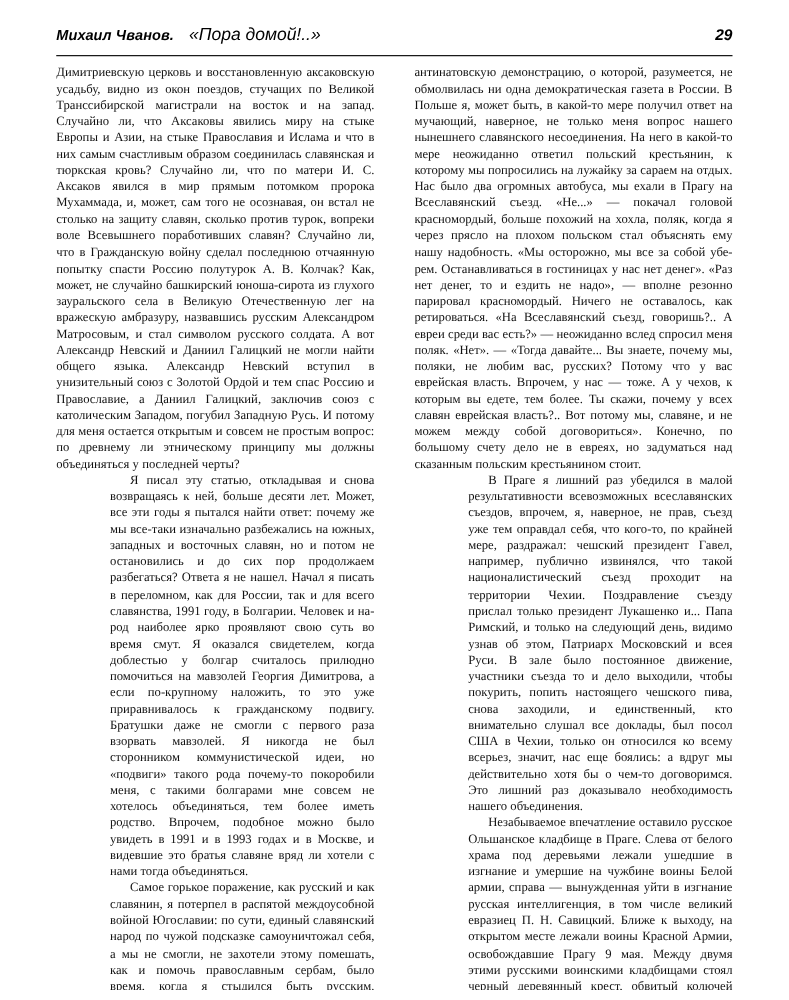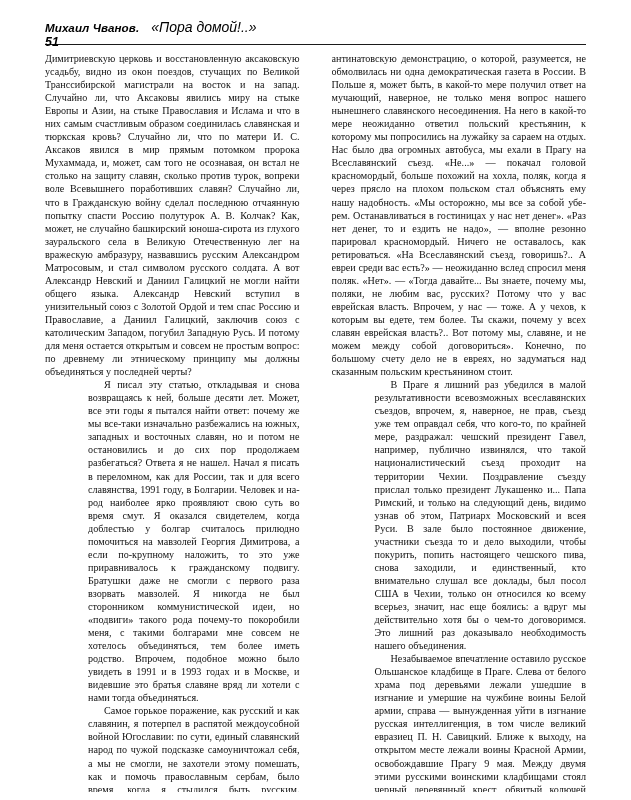--- a/index.html
+++ b/index.html
@@ -28,21 +28,20 @@
     position: absolute;
     left: 45px;
     top: 19px;
     width: 541px;
     height: 22px;
     display: flex;
     align-items: baseline;
     justify-content: space-between;
     border-bottom: 1.4px solid #1a1a1a;
     padding-bottom: 3px;
-    flex-direction: column;
   }
   .rh-left {
     display: flex;
     align-items: baseline;
     white-space: nowrap;
   }
   .rh-author {
     font-family: "Liberation Sans", "DejaVu Sans", sans-serif;
     font-weight: bold;
     font-style: italic;
@@ -102,21 +101,21 @@
 </head>
 <body>
 
 <div class="page">
 
   <div class="running-head">
     <span class="rh-left">
       <span class="rh-author">Михаил Чванов.</span>
       <span class="rh-title">«Пора домой!..»</span>
     </span>
-    <span class="rh-pageno">51</span>
+    <span class="rh-pageno">29</span>
   </div>
 
   <div class="columns">
 
     <div class="col">
       <p class="cont">Димитриевскую церковь и восстановленную ак­саковскую усадьбу, видно из окон поездов, стучащих по Великой Транссибирской магистрали на восток и на запад. Случайно ли, что Аксаковы явились миру на стыке Европы и Азии, на стыке Православия и Ислама и что в них самым счастливым образом со­единилась славянская и тюркская кровь? Случайно ли, что по матери И. С. Аксаков явился в мир пря­мым потомком пророка Мухаммада, и, может, сам того не осознавая, он встал не столько на защиту славян, сколько против турок, вопреки воле Все­вышнего поработивших славян? Случайно ли, что в Гражданскую войну сделал последнюю отчаянную попытку спасти Россию полутурок А. В. Колчак? Как, может, не случайно башкирский юноша-сирота из глухого зауральского села в Великую Отечествен­ную лег на вражескую амбразуру, назвавшись рус­ским Александром Матросовым, и стал символом русского солдата. А вот Александр Невский и Дани­ил Галицкий не могли найти общего языка. Алек­сандр Невский вступил в унизительный союз с Золо­той Ордой и тем спас Россию и Православие, а Да­ниил Галицкий, заключив союз с католическим За­падом, погубил Западную Русь. И потому для меня остается открытым и совсем не простым вопрос: по древнему ли этническому принципу мы должны объединяться у последней черты?</p>
       <p>Я писал эту статью, откладывая и снова возвра­щаясь к ней, больше десяти лет. Может, все эти годы я пытался найти ответ: почему же мы все-таки изна­чально разбежались на южных, западных и восточ­ных славян, но и потом не остановились и до сих пор продолжаем разбегаться? Ответа я не нашел. Начал я писать в переломном, как для России, так и для все­го славянства, 1991 году, в Болгарии. Человек и на­род наиболее ярко проявляют свою суть во время смут. Я оказался свидетелем, когда доблестью у бол­гар считалось прилюдно помочиться на мавзолей Ге­оргия Димитрова, а если по-крупному наложить, то это уже приравнивалось к гражданскому подвигу. Братушки даже не смогли с первого раза взорвать мавзолей. Я никогда не был сторонником коммуни­стической идеи, но «подвиги» такого рода почему-то покоробили меня, с такими болгарами мне совсем не хотелось объединяться, тем более иметь родство. Впрочем, подобное можно было увидеть в 1991 и в 1993 годах и в Москве, и видевшие это братья славя­не вряд ли хотели с нами тогда объединяться.</p>
       <p>Самое горькое поражение, как русский и как сла­вянин, я потерпел в распятой междоусобной войной Югославии: по сути, единый славянский народ по чужой подсказке самоуничтожал себя, а мы не смог­ли, не захотели этому помешать, как и помочь пра­вославным сербам, было время, когда я стыдился быть русским. Наоборот, во вроде бы начисто отторг­нутой от России католической Польше, раньше дру­гих славян бросившейся в НАТО, я видел огромную</p>
     </div>
 

